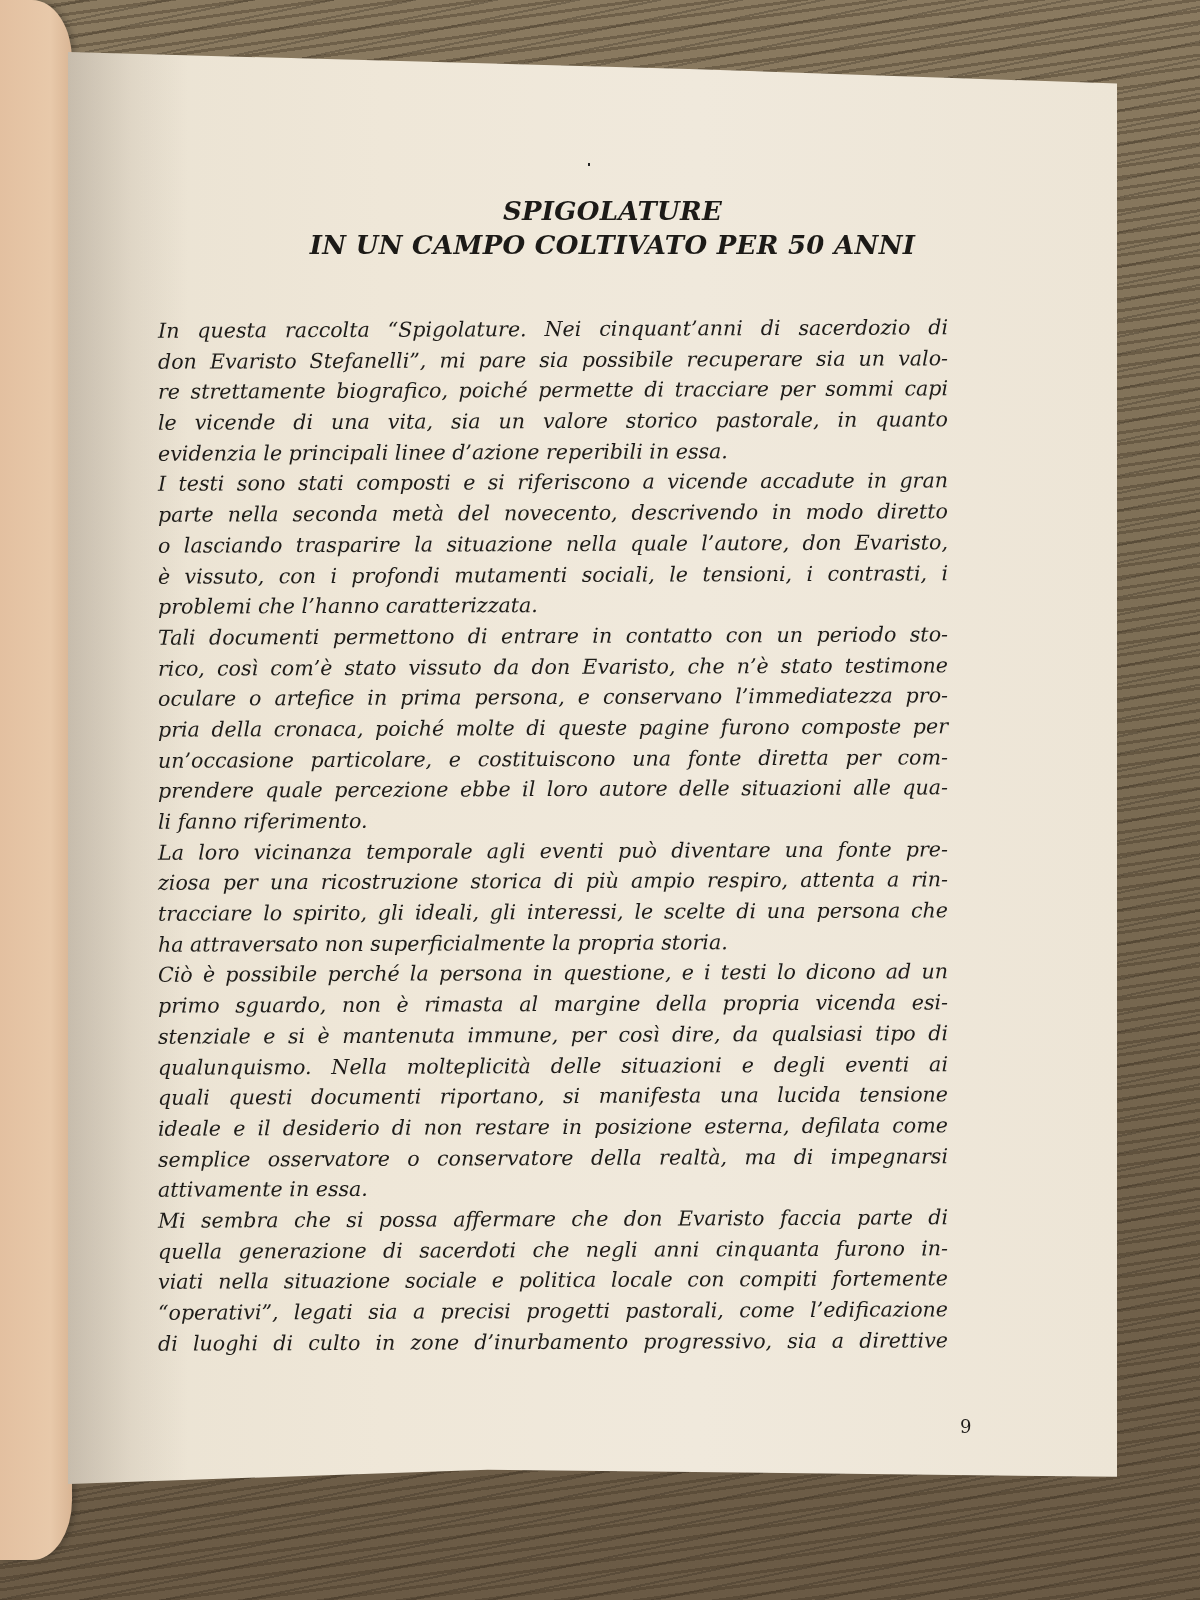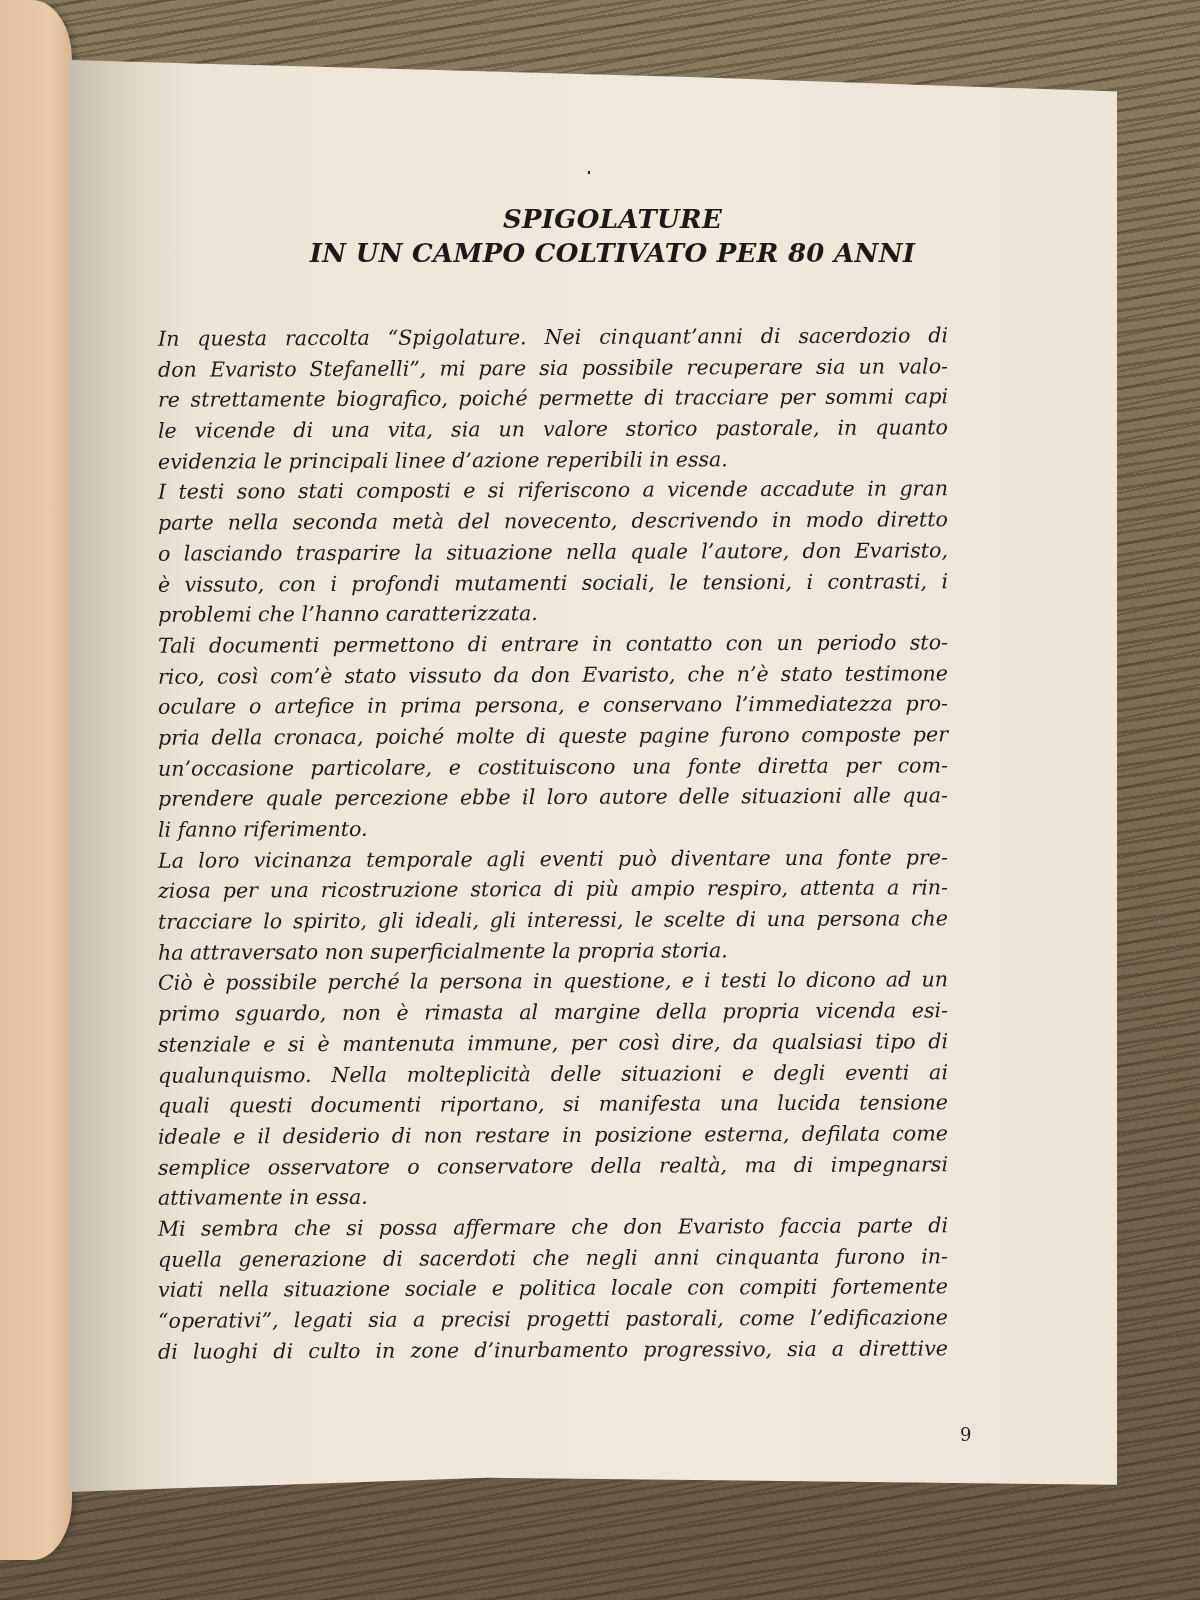--- a/index.html
+++ b/index.html
@@ -26,21 +26,21 @@
       top: 0;
       width: 72px;
       height: 1560px;
       background: linear-gradient(90deg, #e3c0a0 0%, #e8c9aa 70%, #d9b594 100%);
       border-radius: 0 40px 40px 0 / 0 60px 60px 0;
       box-shadow: 3px 0 6px rgba(0,0,0,0.25);
     }
     .page {
       position: absolute;
       left: 68px;
-      top: 60px;
+      top: 52px;
       width: 1049px;
       height: 1432px;
       background: linear-gradient(90deg, #ddd5c6 0%, #ebe3d3 6%, #efe7d8 30%, #f0e9dc 60%, #ede5d6 100%);
       box-shadow: 2px 3px 8px rgba(0,0,0,0.35);
       clip-path: polygon(0% 0%, 60% 1.2%, 100% 2.2%, 100% 99.5%, 40% 99.0%, 0% 100%);
     }
     .page-shadow {
       position: absolute;
       left: 0;
       top: 0;
@@ -112,21 +112,21 @@
 <div class="table-surface"></div>
 
 <div class="left-page"></div>
 
 <div class="page">
   <div class="page-shadow"></div>
   <div class="speck"></div>
 
   <div class="title-block">
     <span class="title-line">SPIGOLATURE</span>
-    <span class="title-line">IN UN CAMPO COLTIVATO PER 80 ANNI</span>
+    <span class="title-line">IN UN CAMPO COLTIVATO PER 50 ANNI</span>
   </div>
 
   <div class="body-text" id="body-text">
       <span class="line">In questa raccolta “Spigolature. Nei cinquant’anni di sacerdozio di</span>
       <span class="line">don Evaristo Stefanelli”, mi pare sia possibile recuperare sia un valo-</span>
       <span class="line">re strettamente biografico, poiché permette di tracciare per sommi capi</span>
       <span class="line">le vicende di una vita, sia un valore storico pastorale, in quanto</span>
       <span class="line last">evidenzia le principali linee d’azione reperibili in essa.</span>
       <span class="line">I testi sono stati composti e si riferiscono a vicende accadute in gran</span>
       <span class="line">parte nella seconda metà del novecento, descrivendo in modo diretto</span>

